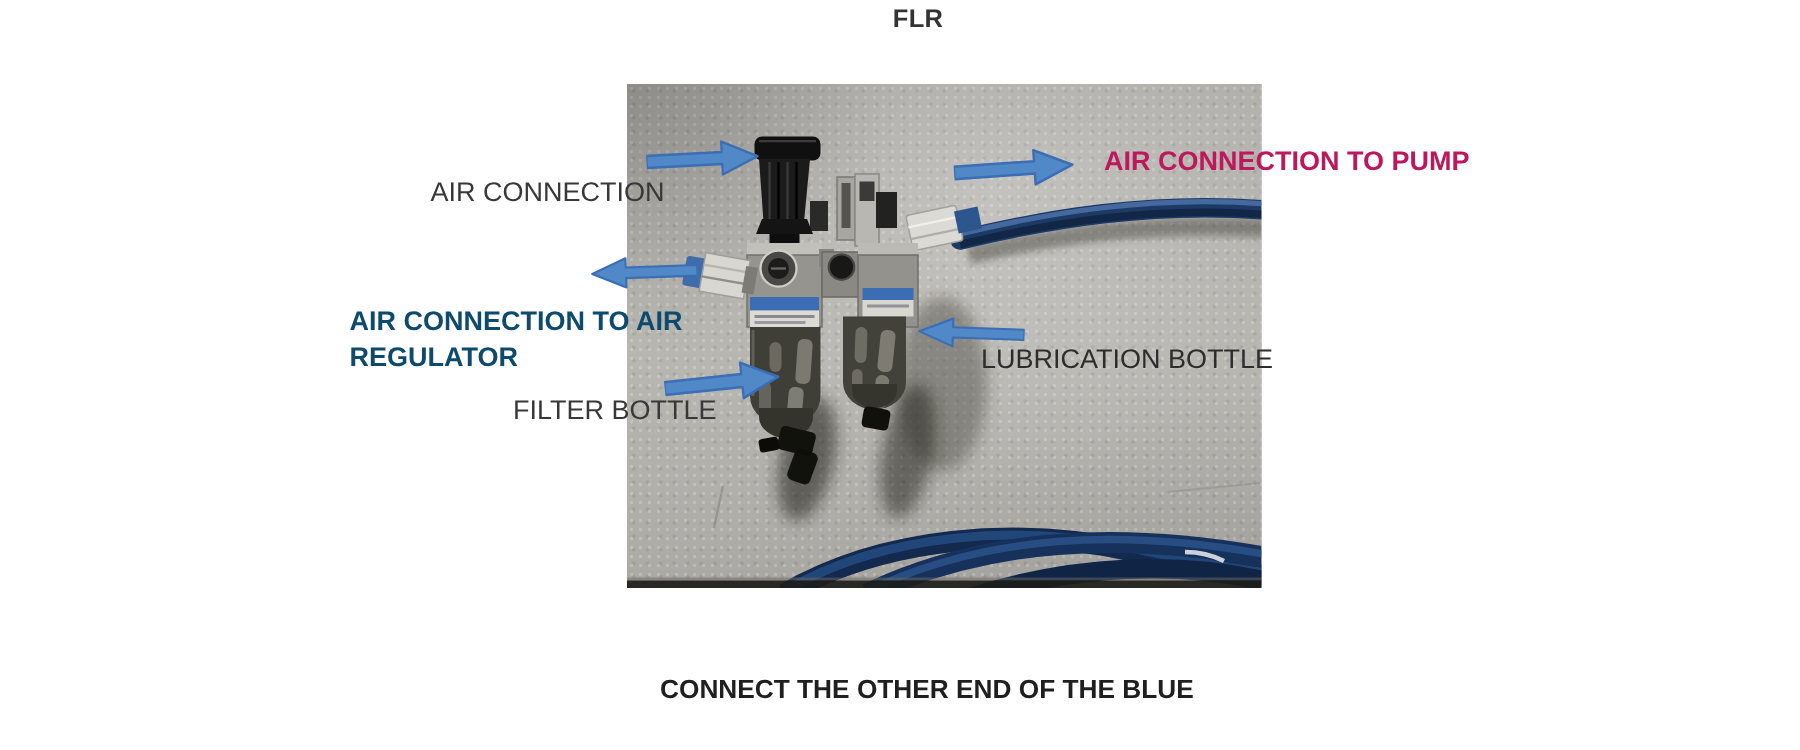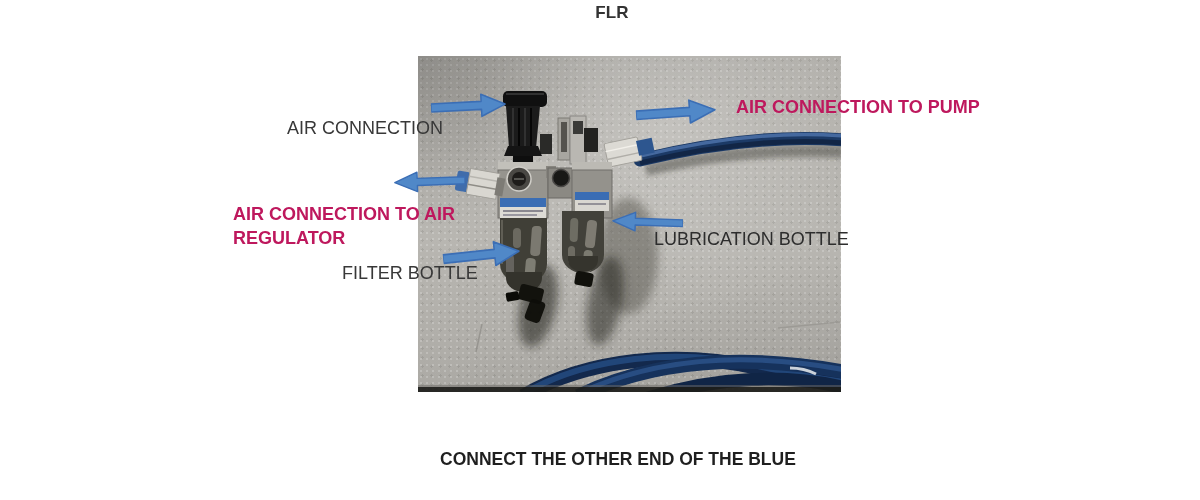--- a/index.html
+++ b/index.html
@@ -20,21 +20,21 @@
       radial-gradient(circle at 58% 22%, rgba(255,255,255,.20), rgba(255,255,255,0) 55%),
       linear-gradient(165deg, rgba(0,0,0,.08), rgba(0,0,0,0) 30%, rgba(0,0,0,0) 70%, rgba(0,0,0,.07)),
       radial-gradient(rgba(255,255,255,.20) 1px, transparent 1.4px),
       radial-gradient(rgba(40,40,38,.10) 1px, transparent 1.4px),
       linear-gradient(180deg, #b3b1ac, #b8b6b1 55%, #acaaa5);
     background-size:auto,auto,auto,6px 6px,9px 9px,auto;
   }
   .photo svg{display:block;width:423px;height:336px;}
   
   .lbl{white-space:nowrap;font-size:18px;line-height:22px;color:#383838;}
-  .lbl.bold{font-weight:bold;color:#be185d;white-space:normal;}
+  .lbl.bold{font-weight:bold;color:#0c4a6e;white-space:normal;}
   .lbl-air-regulator{left:287px;top:117px;}
   .lbl-pump{left:736px;top:96px;font-weight:bold;color:#be185d;}
   .lbl-compressor{left:233px;top:202px;width:240px;line-height:24px;}
   .lbl-filter{left:342px;top:262px;}
   .lbl-lubrication{left:654px;top:228px;color:#2d2d2d;}
   
   .arrow{position:absolute;}
   .arrow svg{display:block;width:100%;height:100%;}
   .ar-regulator{left:431px;top:93px;width:76px;height:26px;transform:rotate(-3deg);}
   .ar-pump{left:636px;top:99px;width:81px;height:27px;transform:rotate(-4deg);}

